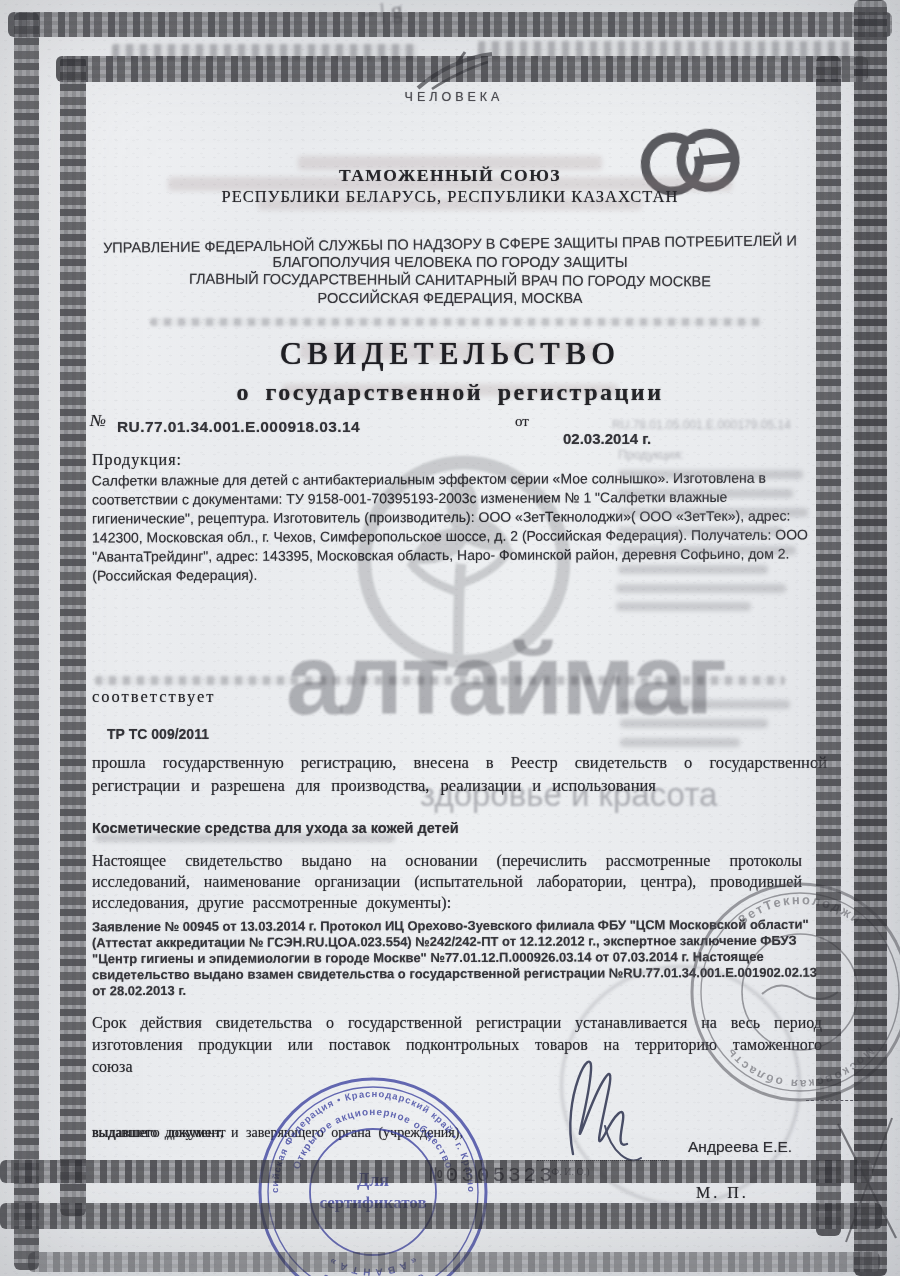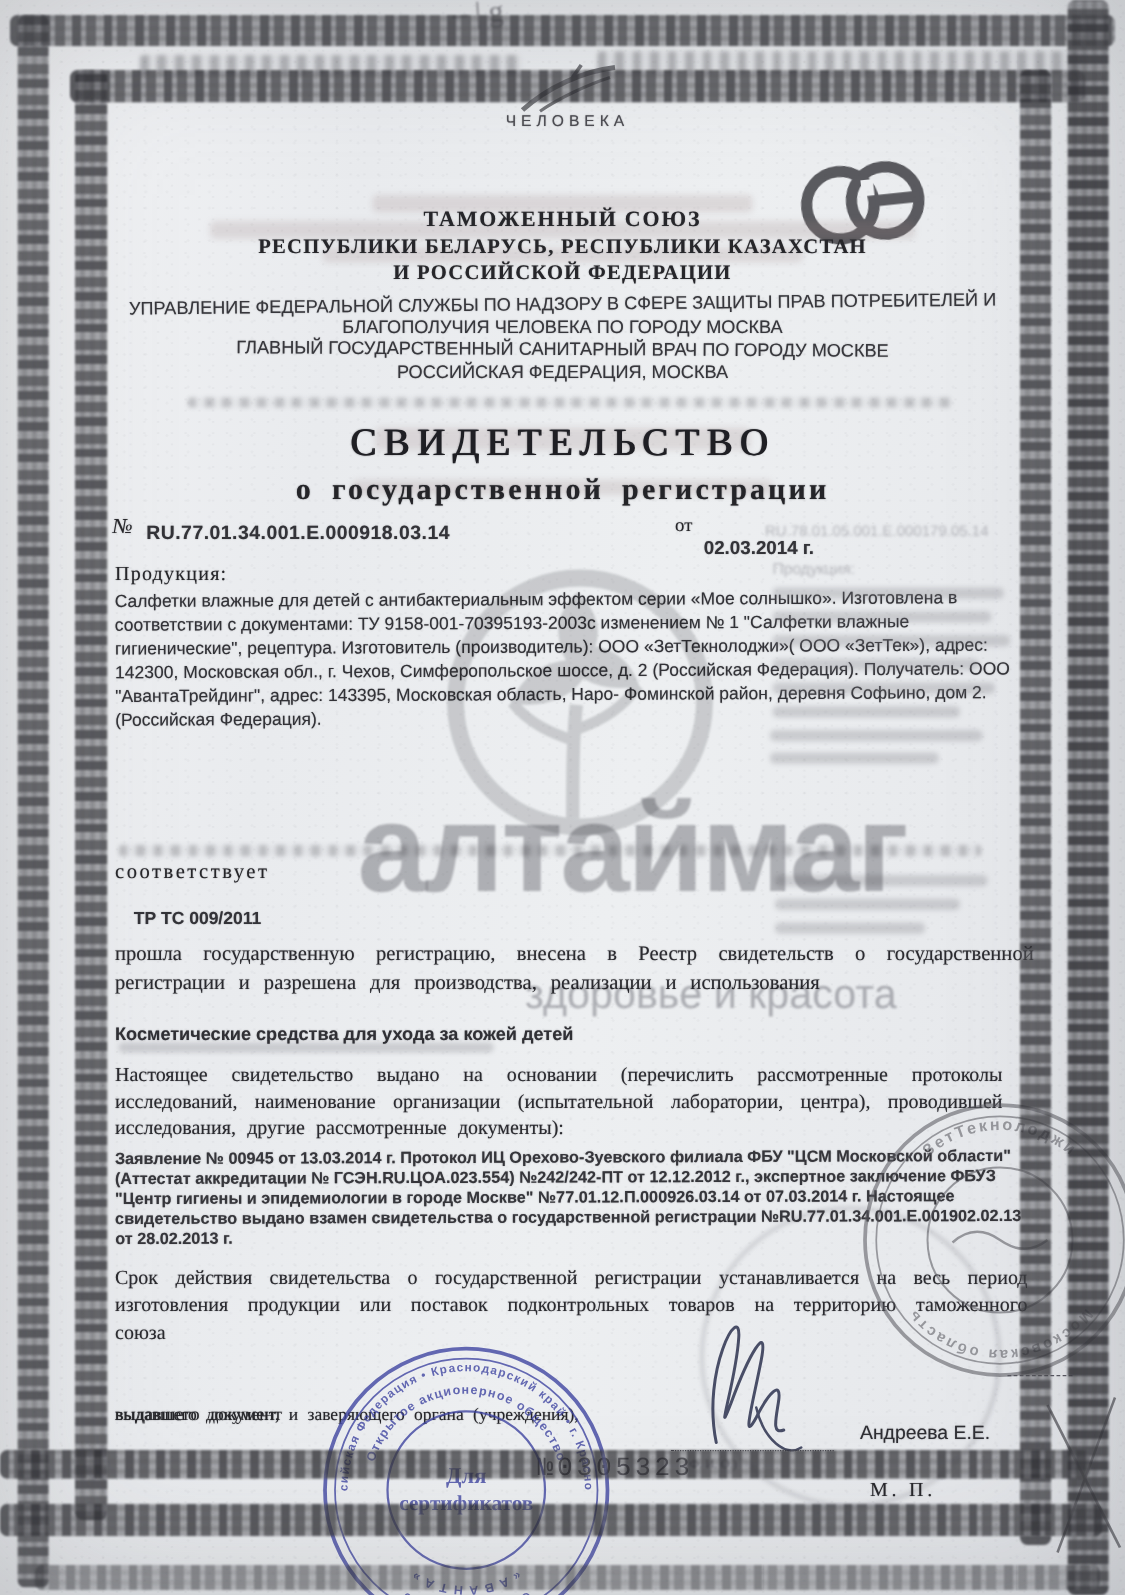--- a/index.html
+++ b/index.html
@@ -51,39 +51,38 @@
     <circle cx="70" cy="46" r="27" stroke="#3b3b40" stroke-width="9" fill="none"></circle>
     <rect x="62" y="41" width="36" height="9" fill="#3b3b40"></rect>
     <rect x="52" y="28" width="10" height="13" fill="#edeff1"></rect>
   </svg>
 
   <div class="pbar" style="left:298px;top:156px;width:304px;height:14px;"></div>
   <div class="pbar" style="left:168px;top:177px;width:564px;height:14px;"></div>
   <div class="pbar" style="left:258px;top:198px;width:384px;height:12px;"></div>
 
   <div class="abs ctr ser ink" style="top:165px;font-weight:bold;font-size:17.5px;letter-spacing:1.5px;">ТАМОЖЕННЫЙ СОЮЗ</div>
-  <div class="abs ctr ser ink" style="top:187px;font-weight:bold;font-size:16.5px;letter-spacing:1px;">РЕСПУБЛИКИ БЕЛАРУСЬ, РЕСПУБЛИКИ КАЗАХСТАН</div>
-  <div class="abs ctr ser ink" style="top:208px;font-weight:bold;font-size:16.5px;letter-spacing:1px;">И РОССИЙСКОЙ ФЕДЕРАЦИИ</div>
+  <div class="abs ctr ser ink" style="top:187px;font-weight:normal;font-size:16.5px;letter-spacing:1px;">РЕСПУБЛИКИ БЕЛАРУСЬ, РЕСПУБЛИКИ КАЗАХСТАН</div>
 
   <div class="abs ctr san ink" style="top:236px;font-size:14.5px;color:#37373c;transform:rotate(-.6deg);">УПРАВЛЕНИЕ ФЕДЕРАЛЬНОЙ СЛУЖБЫ ПО НАДЗОРУ В СФЕРЕ ЗАЩИТЫ ПРАВ ПОТРЕБИТЕЛЕЙ И</div>
-  <div class="abs ctr san ink" style="top:254px;font-size:14.5px;color:#37373c;">БЛАГОПОЛУЧИЯ ЧЕЛОВЕКА ПО ГОРОДУ МОСКВА</div>
+  <div class="abs ctr san ink" style="top:254px;font-size:14.5px;color:#37373c;">БЛАГОПОЛУЧИЯ ЧЕЛОВЕКА ПО ГОРОДУ ЗАЩИТЫ</div>
   <div class="abs ctr san ink" style="top:272px;font-size:14.5px;color:#37373c;transform:rotate(.3deg);">ГЛАВНЫЙ ГОСУДАРСТВЕННЫЙ САНИТАРНЫЙ ВРАЧ ПО ГОРОДУ МОСКВЕ</div>
   <div class="abs ctr san ink" style="top:290px;font-size:14.5px;color:#37373c;">РОССИЙСКАЯ ФЕДЕРАЦИЯ, МОСКВА</div>
 
   <div class="smu" style="left:150px;top:318px;width:612px;height:8px;opacity:.75;"></div>
 
   <div class="pbar" style="left:300px;top:342px;width:300px;height:18px;"></div>
   <div class="pbar" style="left:282px;top:384px;width:336px;height:12px;"></div>
 
   <div class="abs ctr ser" style="top:336px;font-weight:normal;font-size:31px;letter-spacing:6px;color:#1f1f24;text-shadow:1px 0 0 #1f1f24,0 0 1.4px rgba(30,30,35,.6);">СВИДЕТЕЛЬСТВО</div>
   <div class="abs ctr ser" style="top:379px;font-weight:bold;font-size:24px;letter-spacing:2.5px;word-spacing:6px;color:#242428;text-shadow:0 0 1.2px rgba(30,30,35,.65);">о государственной регистрации</div>
 
   <div class="abs ser ink" style="left:90px;top:411px;font-size:17px;font-style:italic;">№</div>
   <div class="abs san ink" style="left:117px;top:418px;font-size:15.5px;font-weight:bold;color:#333338;letter-spacing:.4px;">RU.77.01.34.001.Е.000918.03.14</div>
-  <div class="abs ser ink" style="left:540px;top:413px;font-size:15px;">от</div>
+  <div class="abs ser ink" style="left:515px;top:413px;font-size:15px;">от</div>
   <div class="abs san ink" style="left:563px;top:430px;font-size:15px;font-weight:bold;color:#333338;">02.03.2014 г.</div>
 
   <div class="abs ser ink" style="left:92px;top:451px;font-size:16px;letter-spacing:1px;">Продукция:</div>
   <div class="abs san ink" style="left:92px;top:470px;width:724px;font-size:14px;line-height:19px;color:#323237;transform:rotate(-.25deg);">Салфетки влажные для детей с антибактериальным эффектом серии «Мое солнышко». Изготовлена в соответствии с документами: ТУ 9158-001-70395193-2003с изменением № 1 "Салфетки влажные гигиенические", рецептура. Изготовитель (производитель): ООО «ЗетТекнолоджи»( ООО «ЗетТек»), адрес: 142300, Московская обл., г. Чехов, Симферопольское шоссе, д. 2 (Российская Федерация). Получатель: ООО "АвантаТрейдинг", адрес: 143395, Московская область, Наро- Фоминской район, деревня Софьино, дом 2. (Российская Федерация).</div>
 
   <div class="abs san ghosttext" style="left:612px;top:418px;font-size:12px;">RU.78.01.05.001.Е.000179.05.14</div>
   <div class="abs san ghosttext" style="left:618px;top:448px;font-size:12.5px;">Продукция:</div>
   <div class="gbar" style="left:618px;top:470px;width:185px;"></div>
   <div class="gbar" style="left:618px;top:489px;width:175px;"></div>
   <div class="gbar" style="left:618px;top:508px;width:190px;"></div>

